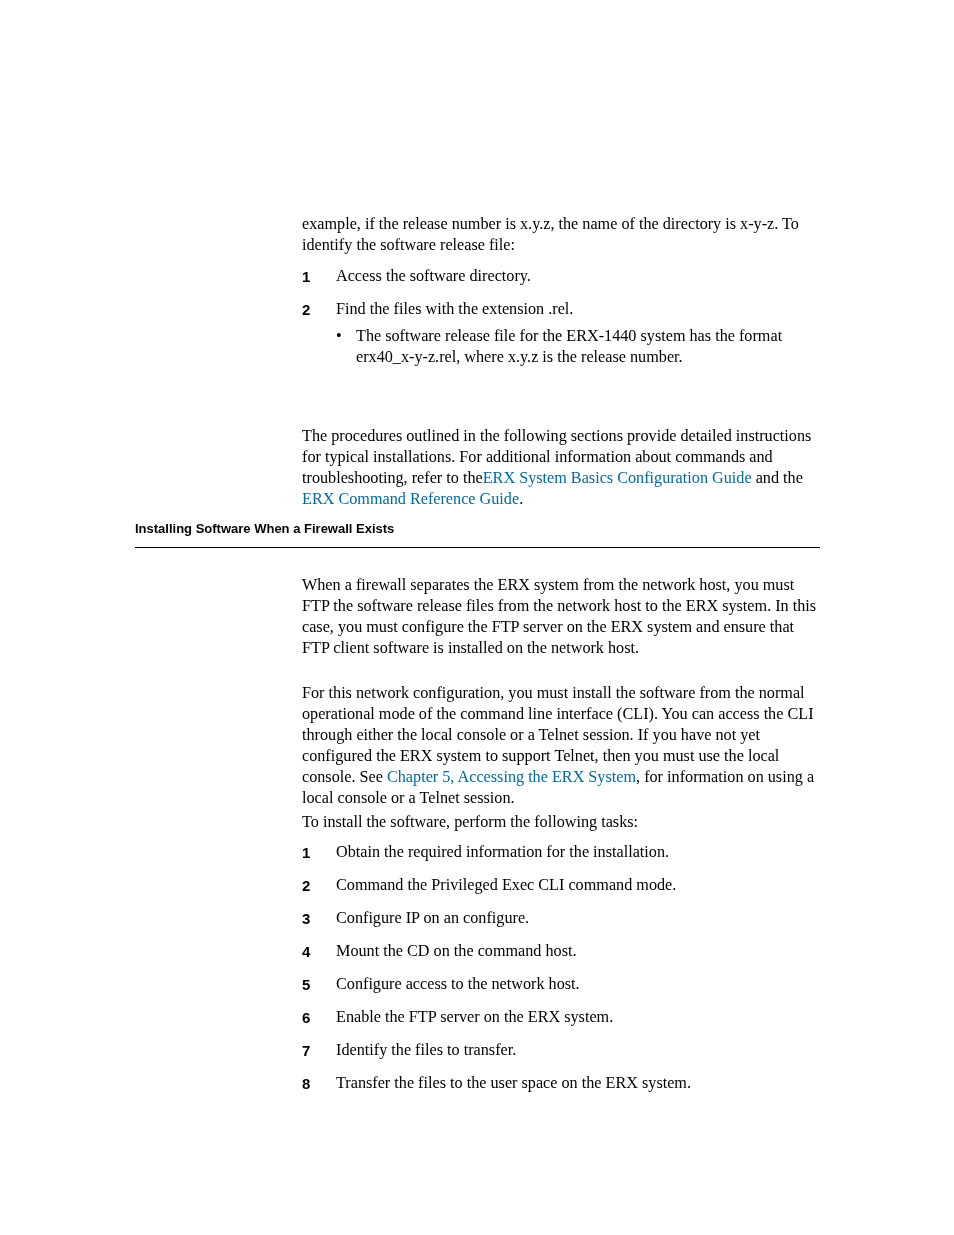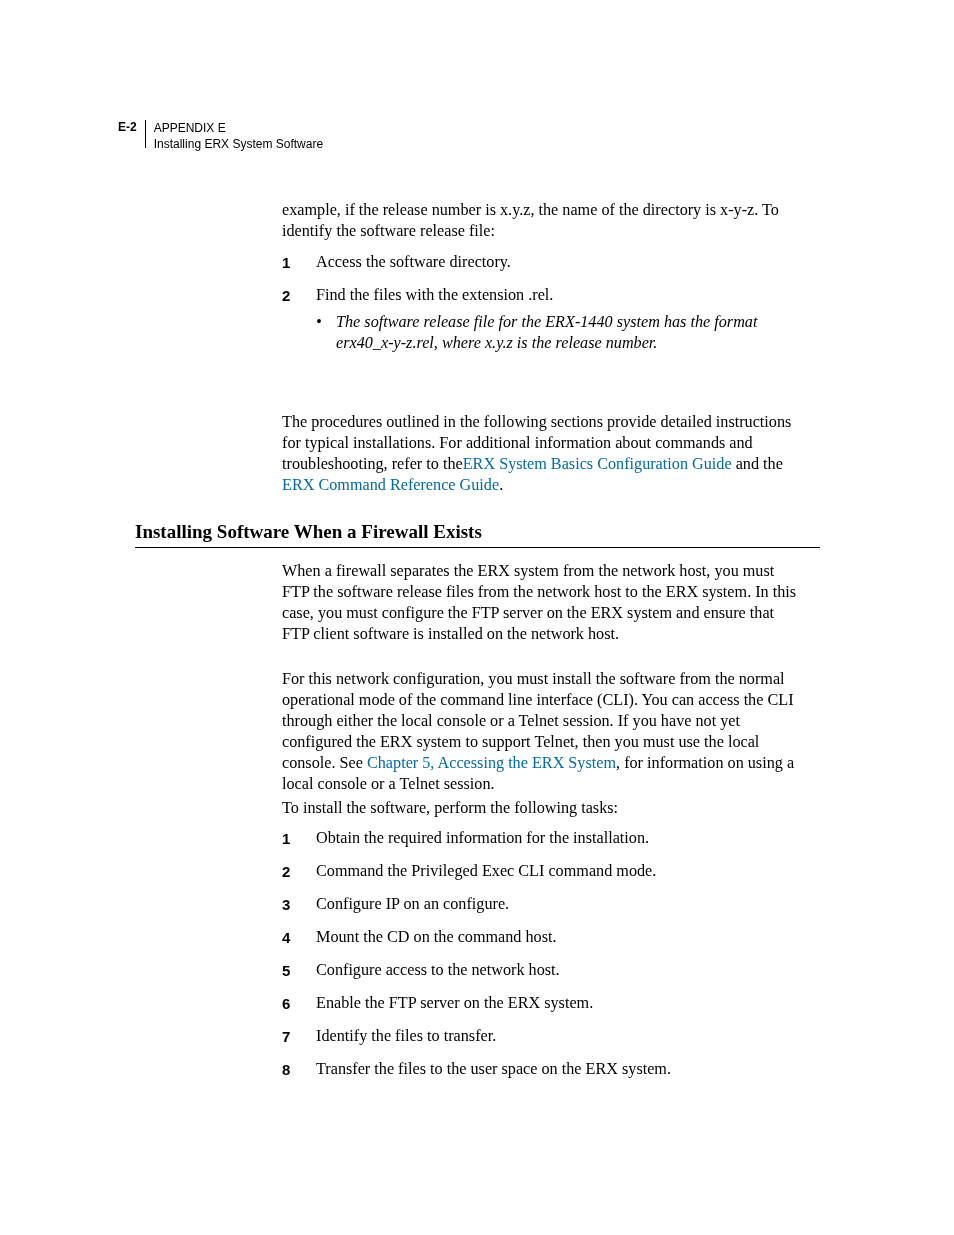--- a/index.html
+++ b/index.html
@@ -38,43 +38,44 @@
     margin-right: 8px;
   }
   .header-lines {
     font-family: Arial, Helvetica, sans-serif;
     font-size: 12px;
     line-height: 1.35;
     color: #000;
   }
   .body-col {
     position: absolute;
-    left: 282px;
+    left: 302px;
     width: 522px;
     font-size: 16.2px;
     line-height: 1.30;
+    margin-top: 14px;
   }
   .intro       { top: 200px; }
   .numlist1     { top: 252px; }
   .bullets     { top: 312px; }
   .procs       { top: 412px; }
   .heading-rule {
     position: absolute;
     left: 135px;
     top: 547px;
     width: 685px;
     border-top: 1px solid #000;
   }
   .heading {
     position: absolute;
     left: 135px;
     top: 521px;
-    font-family: Liberation Serif, serif;
+    font-family: Liberation Sans, sans-serif;
     font-weight: 900;
-    font-size: 19px;
+    font-size: 13px;
     letter-spacing: 0px;
   }
   .sec-para1   { top: 561px; }
   .sec-para2   { top: 669px; }
   .sec-para3   { top: 798px; }
   .numlist2    { top: 828px; }
 
   ol.num {
     list-style: none;
     margin: 0;
@@ -96,45 +97,36 @@
     flex: 1;
   }
   ul.bul {
     list-style: none;
     margin: 0;
     padding: 0 0 0 34px;
   }
   ul.bul > li {
     display: flex;
     margin: 0 0 10px 0;
-    font-style: italic;
   }
   ul.bul > li::before {
     content: "•";
     width: 20px;
     flex: none;
   }
   a.link {
     color: #0369a1;
     text-decoration: none;
   }
 </style>
 </head>
 <body>
 
 <div class="page">
 
-  <div class="header">
-    <div class="page-num">E-2</div>
-    <div class="vrule"></div>
-    <div class="header-lines">
-      <div>APPENDIX E</div>
-      <div>Installing ERX System Software</div>
-    </div>
-  </div>
 
   <div class="body-col intro">example, if the release number is x.y.z, the name of the directory is x-y-z. To identify the software release file:</div>
 
   <div class="body-col numlist1">
     <ol class="num">
       <li>
           <span class="n">1</span>
           <span class="t">Access the software directory.</span>
         </li>
       <li>

